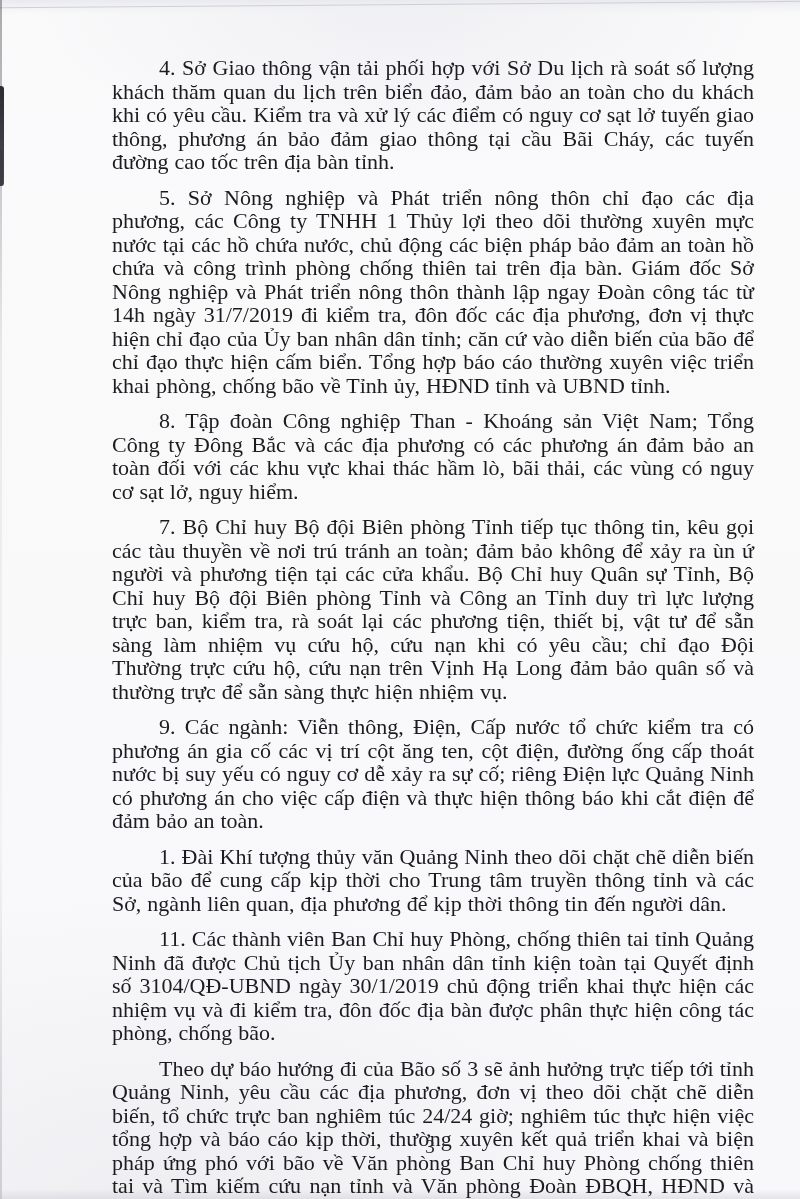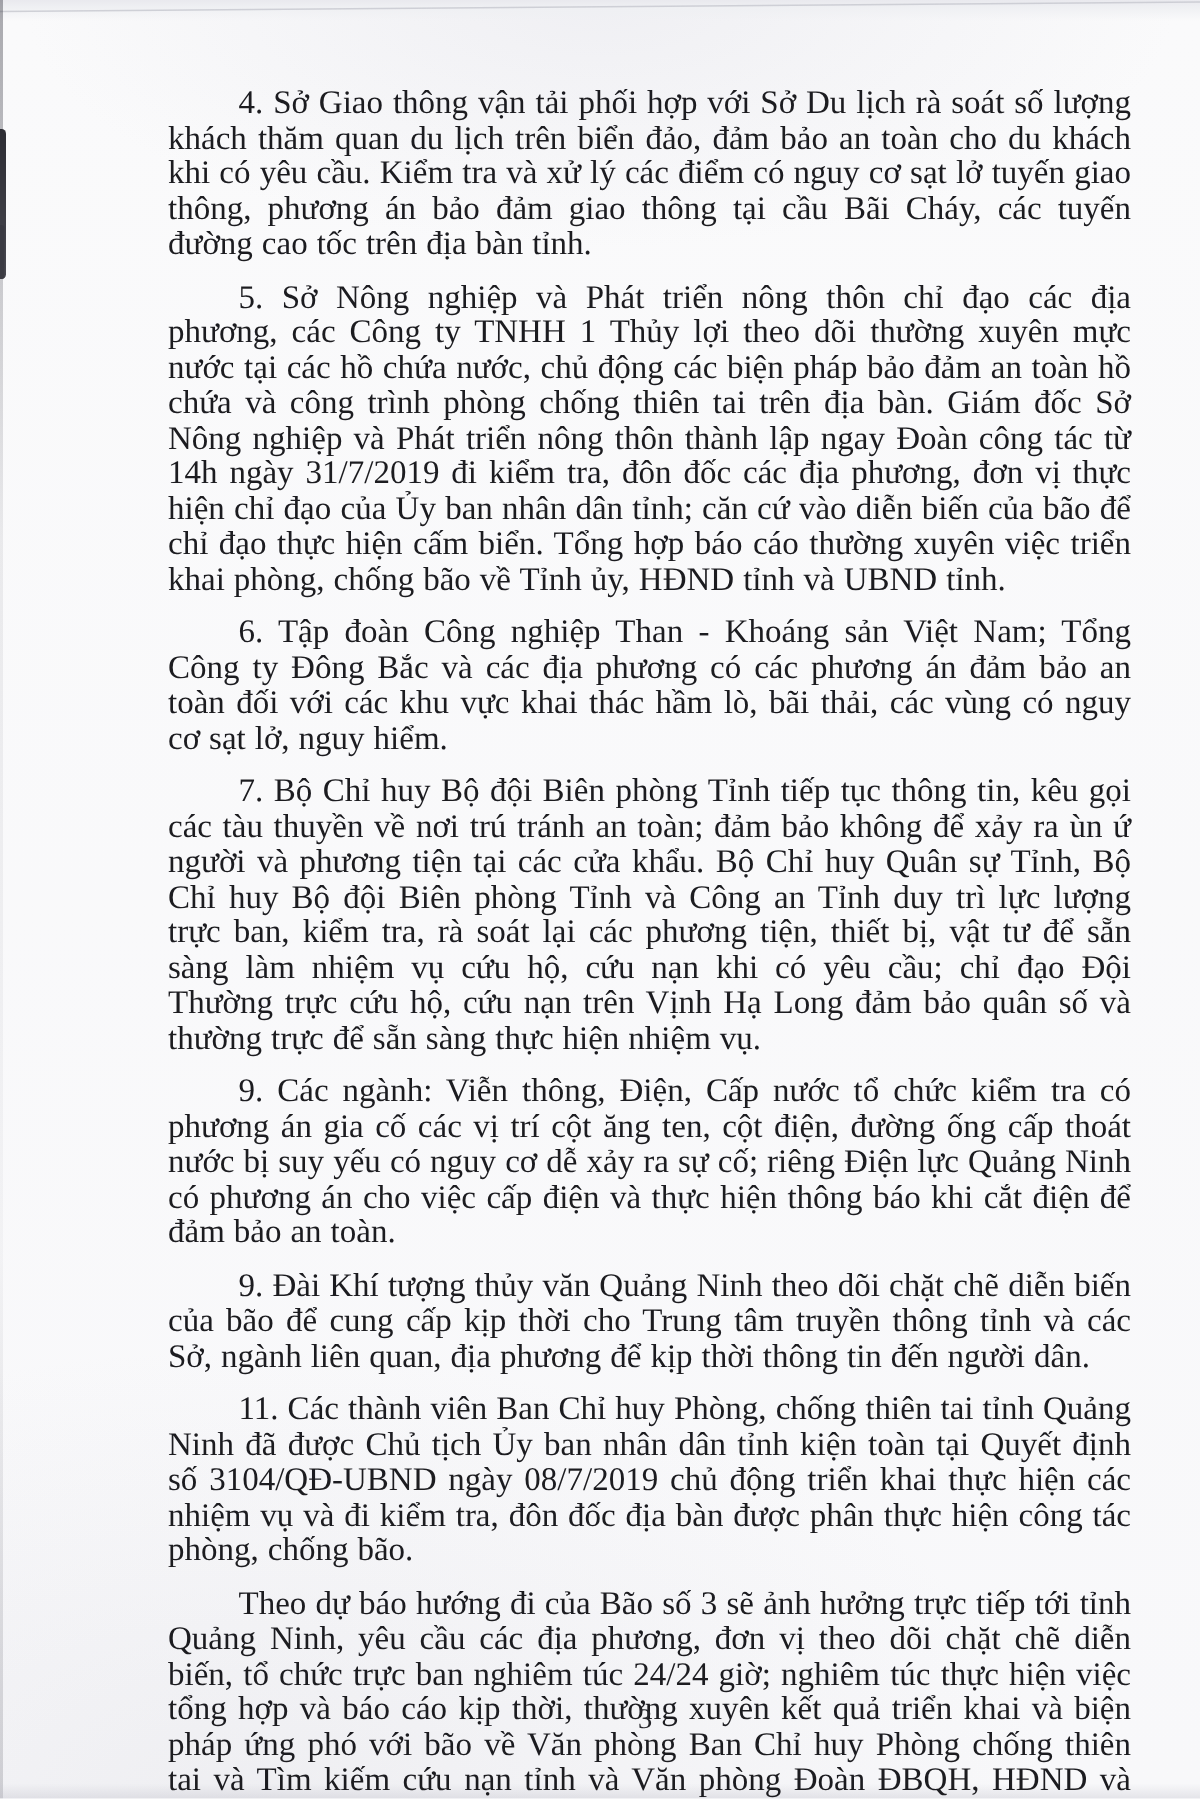--- a/index.html
+++ b/index.html
@@ -96,22 +96,22 @@
 <div class="page">
   <div class="top-seam"></div>
   <div class="left-edge-shade"></div>
   <div class="left-smudge"></div>
   <div class="left-smudge-2"></div>
   <div class="bottom-shade"></div>
 
   <main class="text-block">
     <p>4. Sở Giao thông vận tải phối hợp với Sở Du lịch rà soát số lượng khách thăm quan du lịch trên biển đảo, đảm bảo an toàn cho du khách khi có yêu cầu. Kiểm tra và xử lý các điểm có nguy cơ sạt lở tuyến giao thông, phương án bảo đảm giao thông tại cầu Bãi Cháy, các tuyến đường cao tốc trên địa bàn tỉnh.</p>
     <p>5. Sở Nông nghiệp và Phát triển nông thôn chỉ đạo các địa phương, các Công ty TNHH 1 Thủy lợi theo dõi thường xuyên mực nước tại các hồ chứa nước, chủ động các biện pháp bảo đảm an toàn hồ chứa và công trình phòng chống thiên tai trên địa bàn. Giám đốc Sở Nông nghiệp và Phát triển nông thôn thành lập ngay Đoàn công tác từ 14h ngày 31/7/2019 đi kiểm tra, đôn đốc các địa phương, đơn vị thực hiện chỉ đạo của Ủy ban nhân dân tỉnh; căn cứ vào diễn biến của bão để chỉ đạo thực hiện cấm biển. Tổng hợp báo cáo thường xuyên việc triển khai phòng, chống bão về Tỉnh ủy, HĐND tỉnh và UBND tỉnh.</p>
-    <p>6. Tập đoàn Công nghiệp Than - Khoáng sản Việt Nam; Tổng Công ty Đông Bắc và các địa phương có các phương án đảm bảo an toàn đối với các khu vực khai thác hầm lò, bãi thải, các vùng có nguy cơ sạt lở, nguy hiểm.</p>
+    <p>8. Tập đoàn Công nghiệp Than - Khoáng sản Việt Nam; Tổng Công ty Đông Bắc và các địa phương có các phương án đảm bảo an toàn đối với các khu vực khai thác hầm lò, bãi thải, các vùng có nguy cơ sạt lở, nguy hiểm.</p>
     <p>7. Bộ Chỉ huy Bộ đội Biên phòng Tỉnh tiếp tục thông tin, kêu gọi các tàu thuyền về nơi trú tránh an toàn; đảm bảo không để xảy ra ùn ứ người và phương tiện tại các cửa khẩu. Bộ Chỉ huy Quân sự Tỉnh, Bộ Chỉ huy Bộ đội Biên phòng Tỉnh và Công an Tỉnh duy trì lực lượng trực ban, kiểm tra, rà soát lại các phương tiện, thiết bị, vật tư để sẵn sàng làm nhiệm vụ cứu hộ, cứu nạn khi có yêu cầu; chỉ đạo Đội Thường trực cứu hộ, cứu nạn trên Vịnh Hạ Long đảm bảo quân số và thường trực để sẵn sàng thực hiện nhiệm vụ.</p>
     <p>9. Các ngành: Viễn thông, Điện, Cấp nước tổ chức kiểm tra có phương án gia cố các vị trí cột ăng ten, cột điện, đường ống cấp thoát nước bị suy yếu có nguy cơ dễ xảy ra sự cố; riêng Điện lực Quảng Ninh có phương án cho việc cấp điện và thực hiện thông báo khi cắt điện để đảm bảo an toàn.</p>
-    <p>9. Đài Khí tượng thủy văn Quảng Ninh theo dõi chặt chẽ diễn biến của bão để cung cấp kịp thời cho Trung tâm truyền thông tỉnh và các Sở, ngành liên quan, địa phương để kịp thời thông tin đến người dân.</p>
-    <p>11. Các thành viên Ban Chỉ huy Phòng, chống thiên tai tỉnh Quảng Ninh đã được Chủ tịch Ủy ban nhân dân tỉnh kiện toàn tại Quyết định số 3104/QĐ-UBND ngày 08/7/2019 chủ động triển khai thực hiện các nhiệm vụ và đi kiểm tra, đôn đốc địa bàn được phân thực hiện công tác phòng, chống bão.</p>
+    <p>1. Đài Khí tượng thủy văn Quảng Ninh theo dõi chặt chẽ diễn biến của bão để cung cấp kịp thời cho Trung tâm truyền thông tỉnh và các Sở, ngành liên quan, địa phương để kịp thời thông tin đến người dân.</p>
+    <p>11. Các thành viên Ban Chỉ huy Phòng, chống thiên tai tỉnh Quảng Ninh đã được Chủ tịch Ủy ban nhân dân tỉnh kiện toàn tại Quyết định số 3104/QĐ-UBND ngày 30/1/2019 chủ động triển khai thực hiện các nhiệm vụ và đi kiểm tra, đôn đốc địa bàn được phân thực hiện công tác phòng, chống bão.</p>
     <p>Theo dự báo hướng đi của Bão số 3 sẽ ảnh hưởng trực tiếp tới tỉnh Quảng Ninh, yêu cầu các địa phương, đơn vị theo dõi chặt chẽ diễn biến, tổ chức trực ban nghiêm túc 24/24 giờ; nghiêm túc thực hiện việc tổng hợp và báo cáo kịp thời, thường xuyên kết quả triển khai và biện pháp ứng phó với bão về Văn phòng Ban Chỉ huy Phòng chống thiên tai và Tìm kiếm cứu nạn tỉnh và Văn phòng Đoàn ĐBQH, HĐND và UBND tỉnh.</p>
   </main>
 
   <div class="page-number">3</div>
 </div>
 
 </body></html>

